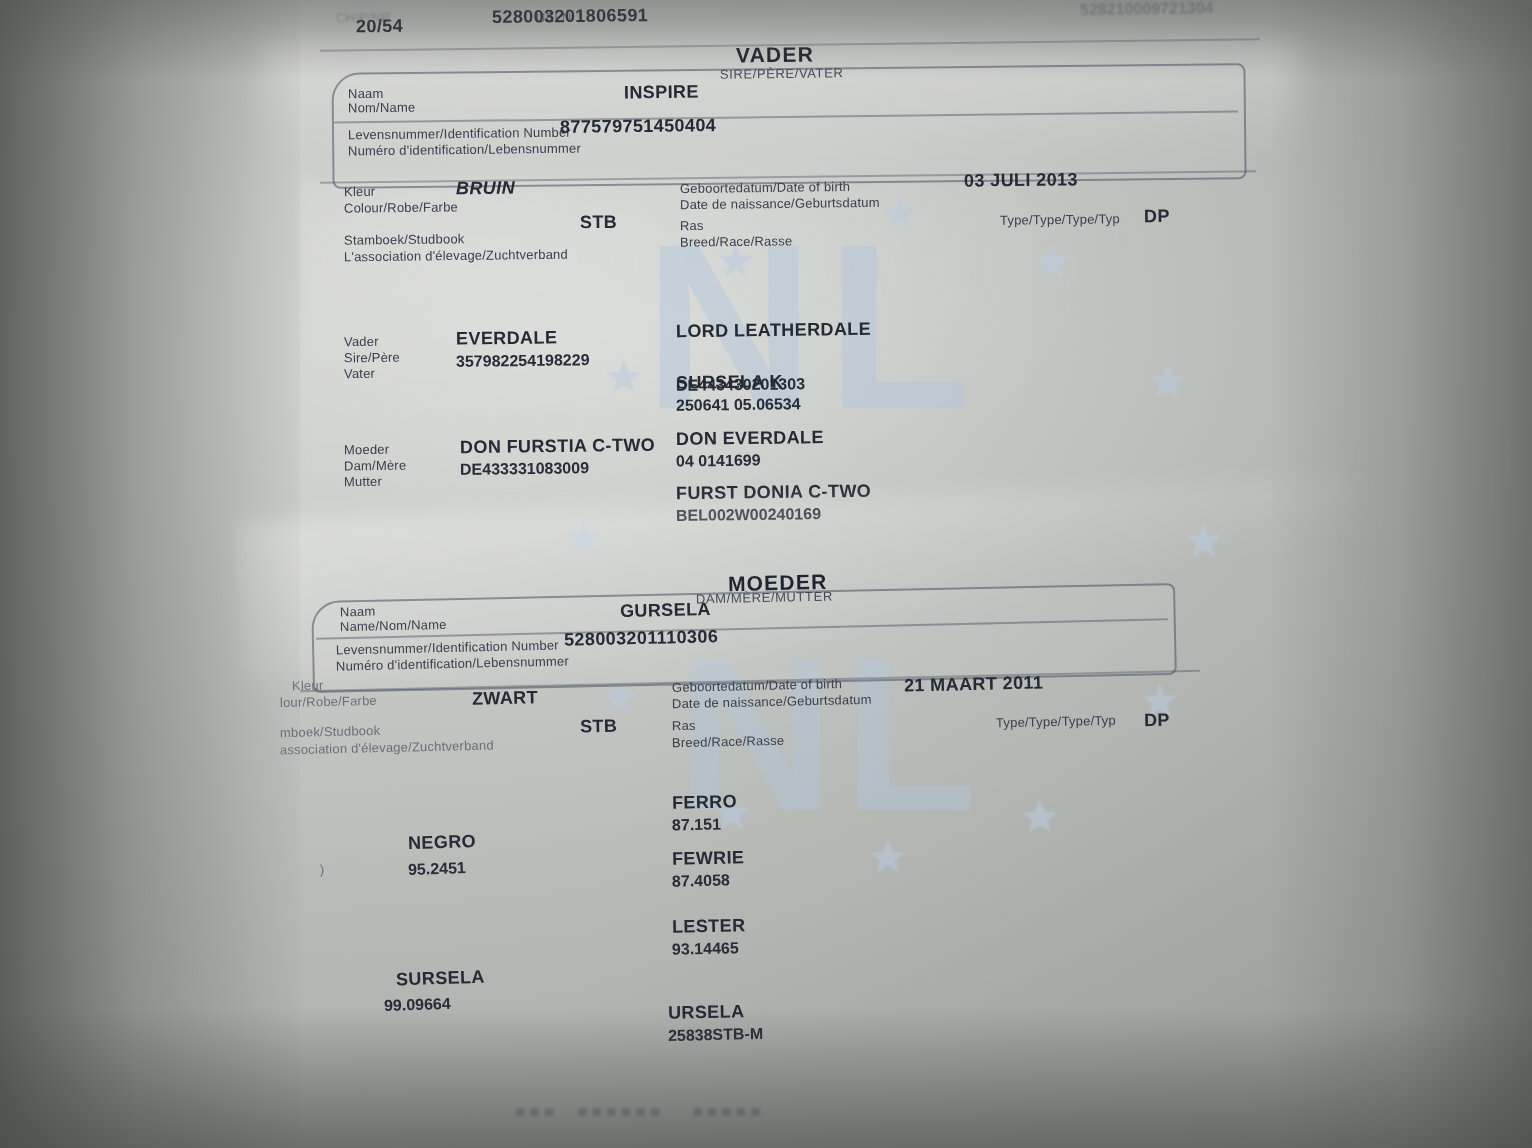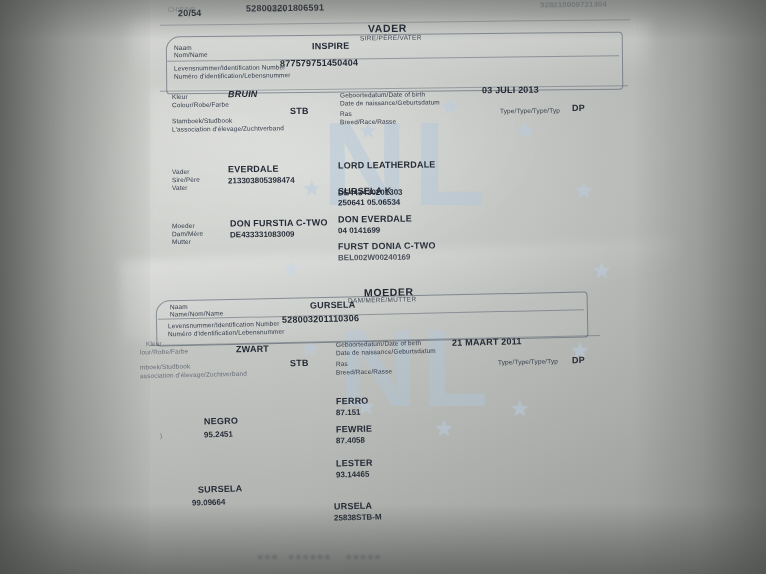--- a/index.html
+++ b/index.html
@@ -254,21 +254,21 @@
   <div class="t lbl rot-1" style="left:340px;top:110px;">Ras</div>
   <div class="t lbl rot-1" style="left:340px;top:118px;">Breed/Race/Rasse</div>
 
   <div class="t lbl rot-1" style="left:500px;top:107px;">Type/Type/Type/Typ</div>
   <div class="t val rot-1" style="left:572px;top:103px;">DP</div>
 
   <div class="t lbl rot-1" style="left:172px;top:168px;">Vader</div>
   <div class="t lbl rot-1" style="left:172px;top:176px;">Sire/Père</div>
   <div class="t lbl rot-1" style="left:172px;top:184px;">Vater</div>
   <div class="t val rot-1" style="left:228px;top:164px;">EVERDALE</div>
-  <div class="t val-sm rot-1" style="left:228px;top:176px;">213303805398474</div>
+  <div class="t val-sm rot-1" style="left:228px;top:176px;">357982254198229</div>
 
   <div class="t lbl rot-1" style="left:172px;top:222px;">Moeder</div>
   <div class="t lbl rot-1" style="left:172px;top:230px;">Dam/Mère</div>
   <div class="t lbl rot-1" style="left:172px;top:238px;">Mutter</div>
   <div class="t val rot-1" style="left:230px;top:218px;">DON FURSTIA C-TWO</div>
   <div class="t val-sm rot-1" style="left:230px;top:230px;">DE433331083009</div>
 
   <div class="t val rot-1" style="left:338px;top:160px;">LORD LEATHERDALE</div>
   <div class="t val-sm rot-1" style="left:338px;top:188px;">DE443430201303</div>
 

